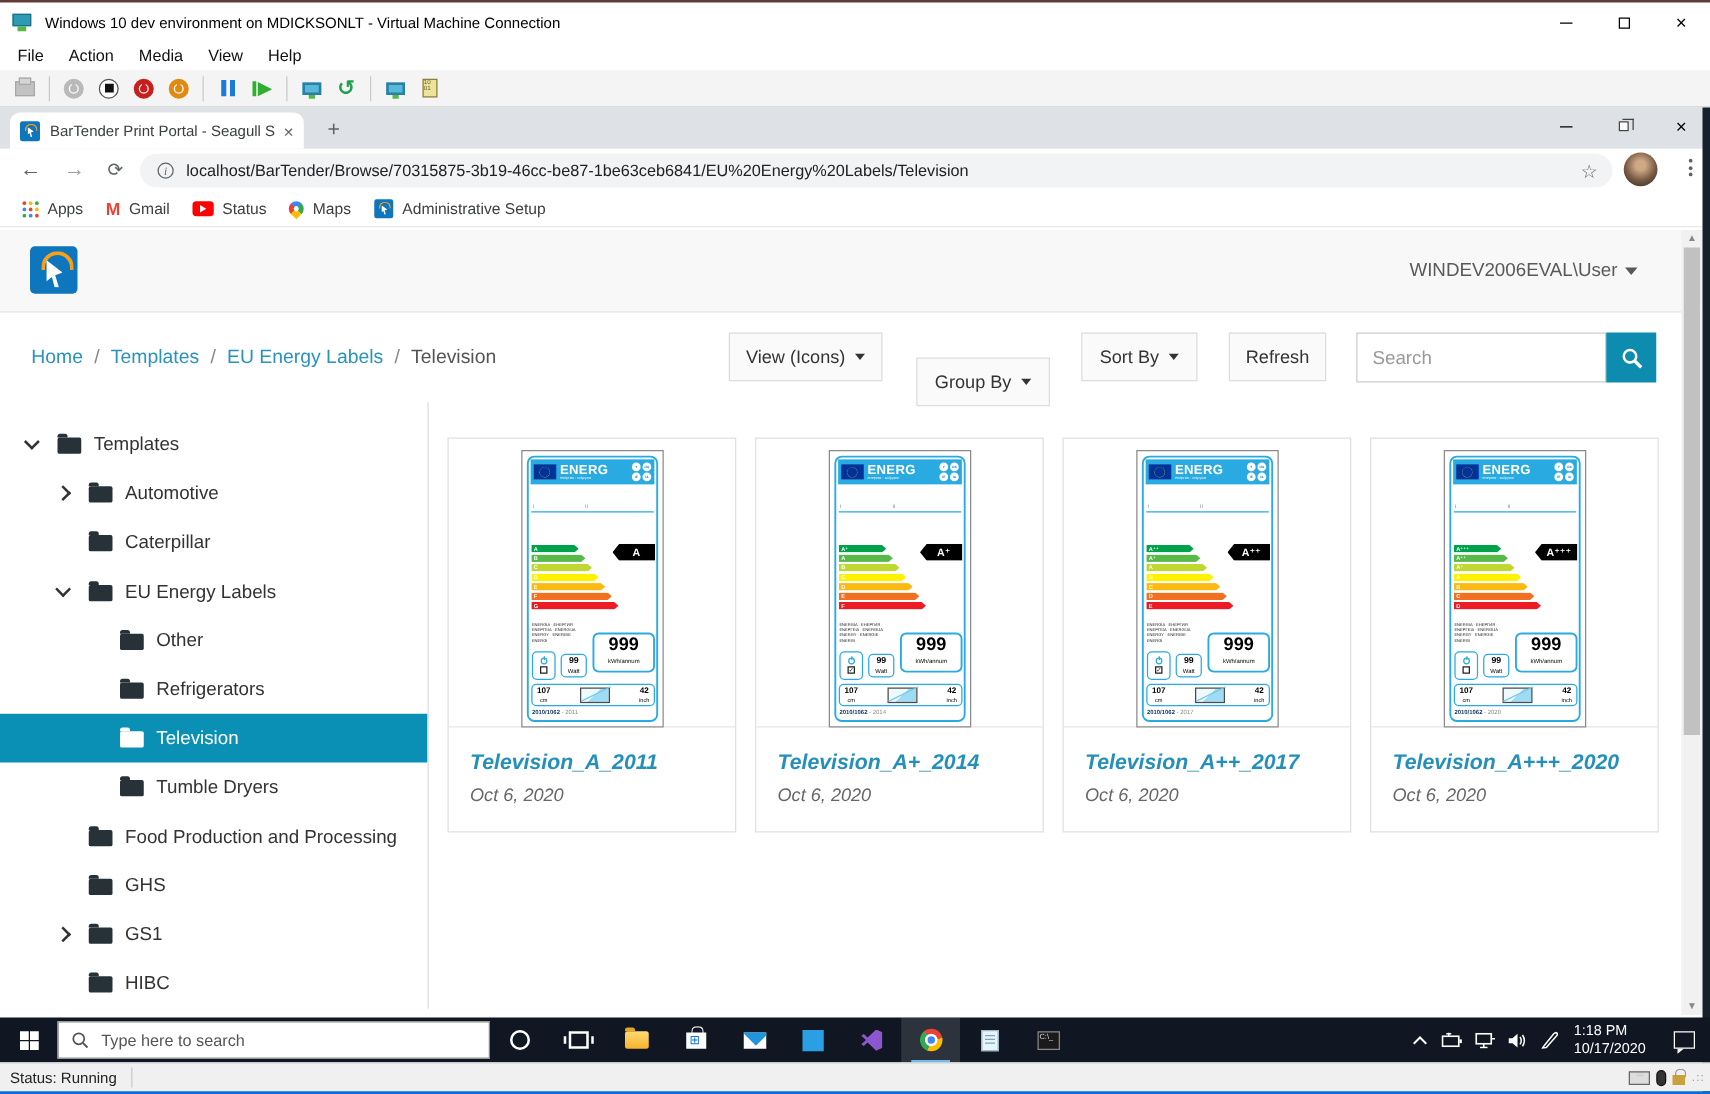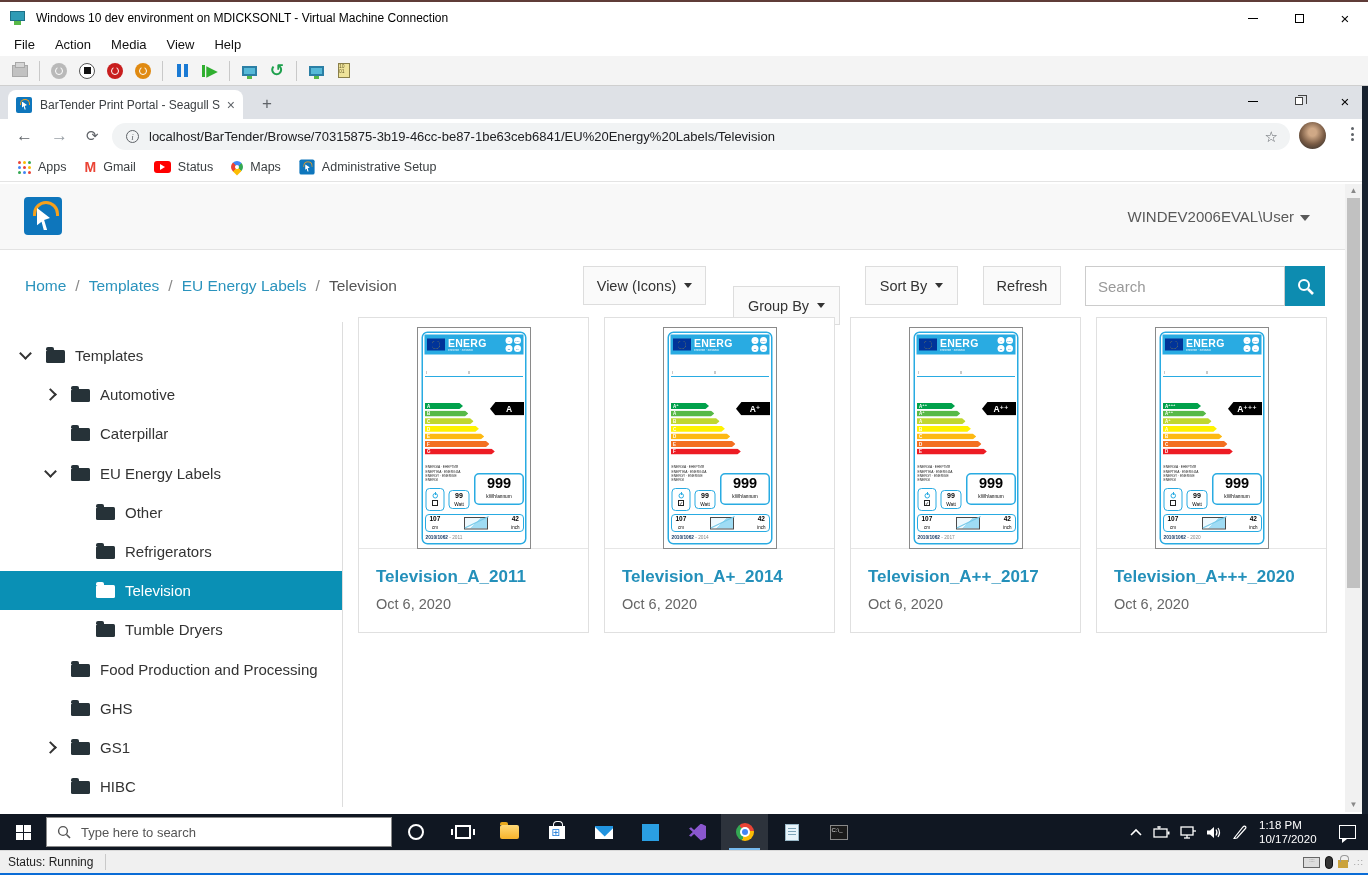--- a/index.html
+++ b/index.html
@@ -113,24 +113,24 @@
   .trow { position:absolute; left:0; width:342px; height:39px; display:flex; align-items:center; font-size:15px; color:#333; }
   .trow.selected { background:#0a90b5; color:#fff; }
   .chev { position:absolute; width:9px; height:9px; border-right:2px solid #333; border-bottom:2px solid #333; }
   .chev.down { transform:rotate(45deg); margin-top:-4px; }
   .chev.right { transform:rotate(-45deg); }
   .folder { position:absolute; width:19px; height:13px; background:#263238; border-radius:1.5px; margin-top:2px; }
   .folder:before { content:""; position:absolute; top:-3px; left:0; width:8px; height:3px; background:#263238; border-radius:2px 2px 0 0; }
   .trow.selected .folder, .trow.selected .folder:before { background:#fff; }
   .tlabel { position:absolute; }
 
-  .cards { position:absolute; top:135px; left:358px; width:990px; height:320px; }
+  .cards { position:absolute; top:168px; left:358px; width:990px; height:320px; }
   .card { position:absolute; top:0; width:231px; height:316px; border:1px solid #e0e0e0; background:#fff; }
   .card-img { position:absolute; top:0; left:0; width:100%; height:231px; border-bottom:1px solid #e6e6e6; display:flex; align-items:flex-start; justify-content:center; }
-  .card-info { position:absolute; top:231px; left:0; width:100%; height:84px; padding:18px 17px 0; }
+  .card-info { position:absolute; top:231px; left:0; width:100%; height:84px; padding:18px 17px 0;font-style:italic; }
   .card-title { font-size:17px; font-weight:bold; color:#2490ba; white-space:nowrap; }
   .card-date { font-size:14.5px; color:#666; margin-top:9px; }
 
   
   .lblwrap { width:114px; height:222px; margin-top:9px; position:relative; }
   .lbl { width:228px; height:444px; background:#fff; border:2px solid #8a8a8a; transform:scale(.5); transform-origin:0 0; position:relative; }
   .lbl-in { position:absolute; inset:7px; border:3px solid #29abe2; border-radius:12px; }
   .lbl-head { position:absolute; top:13px; left:13px; right:13px; height:40px; background:#29abe2; display:flex; align-items:center; }
   .euflag { width:36px; height:24px; background:#039; margin-left:5px; position:relative; flex:0 0 36px; }
   .euflag:before { content:""; position:absolute; top:4px; left:9px; width:15px; height:15px; border:1.5px dotted #ffd617; border-radius:50%; }

